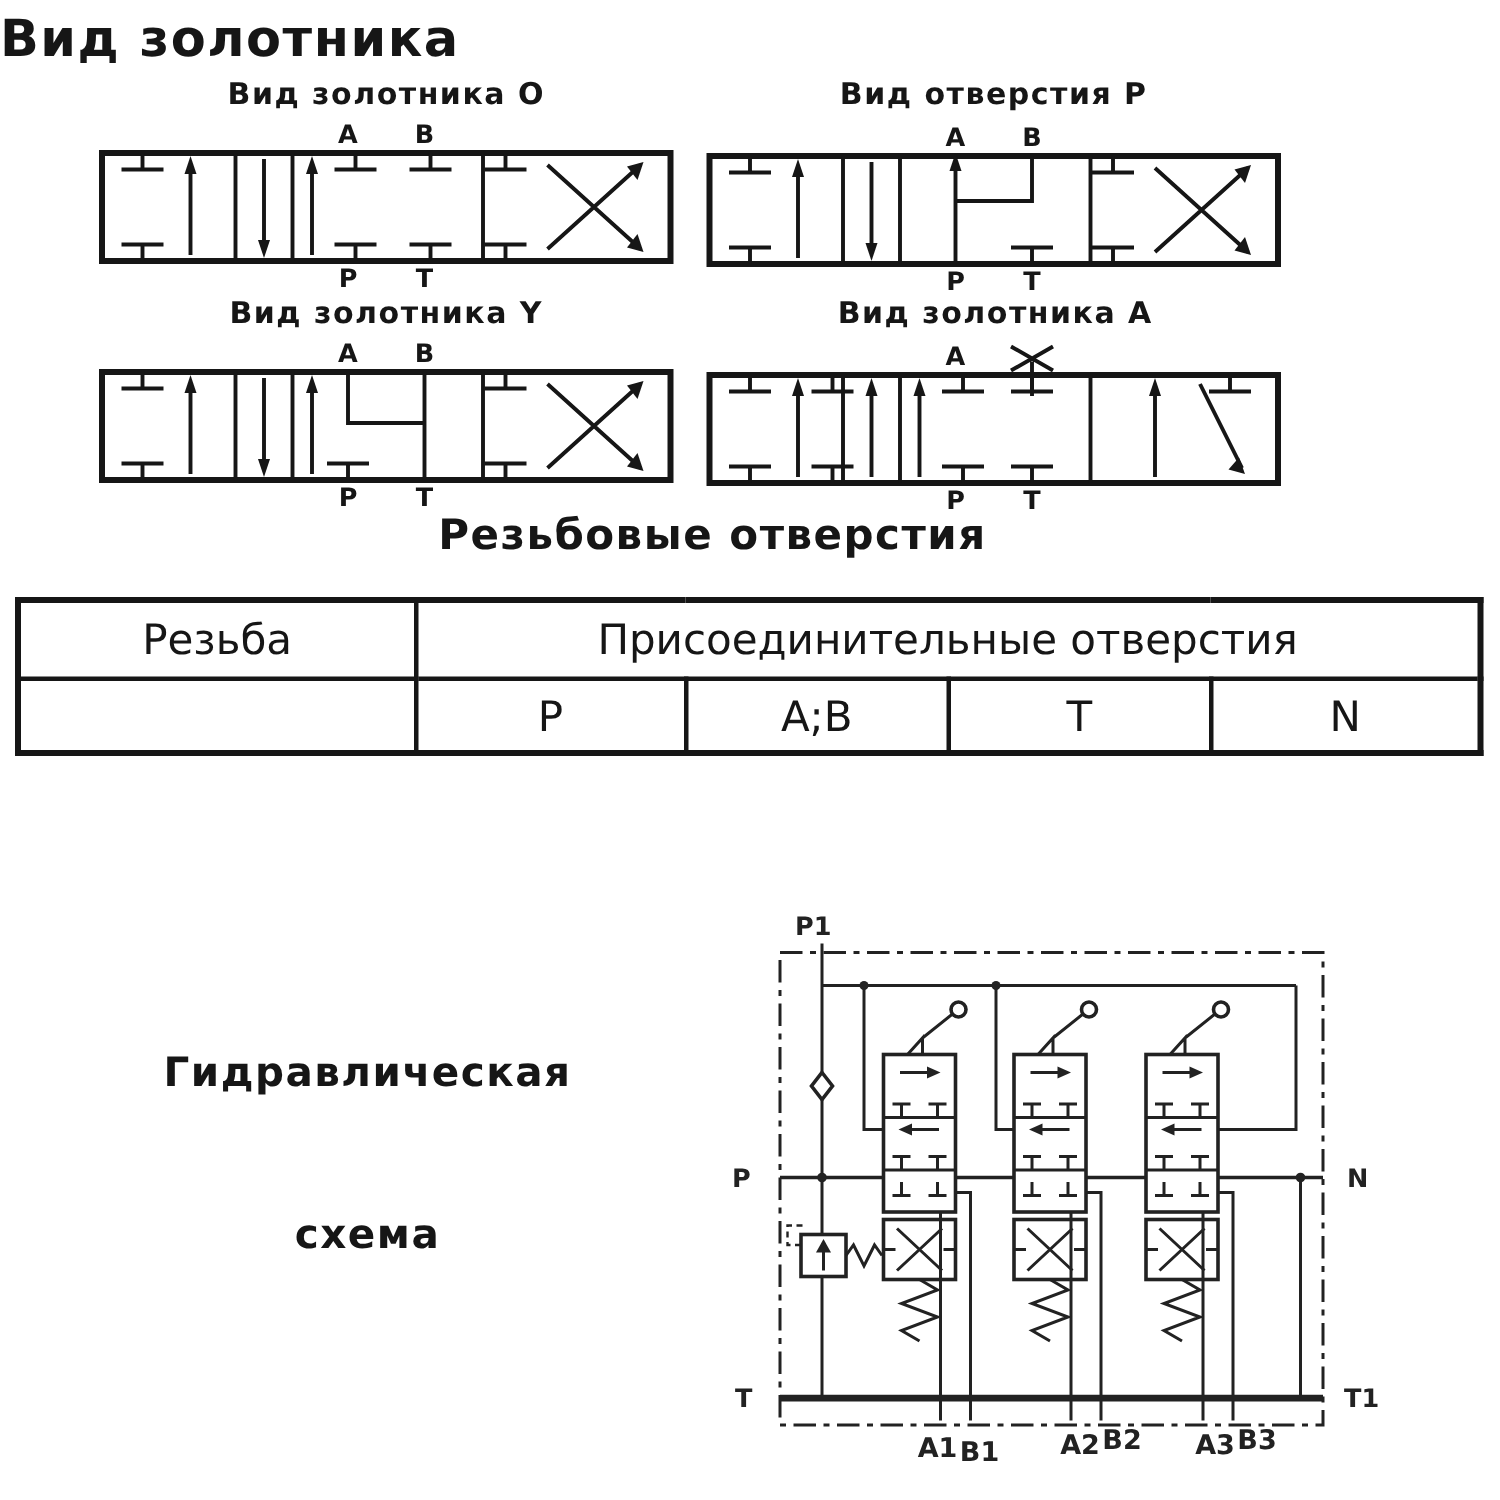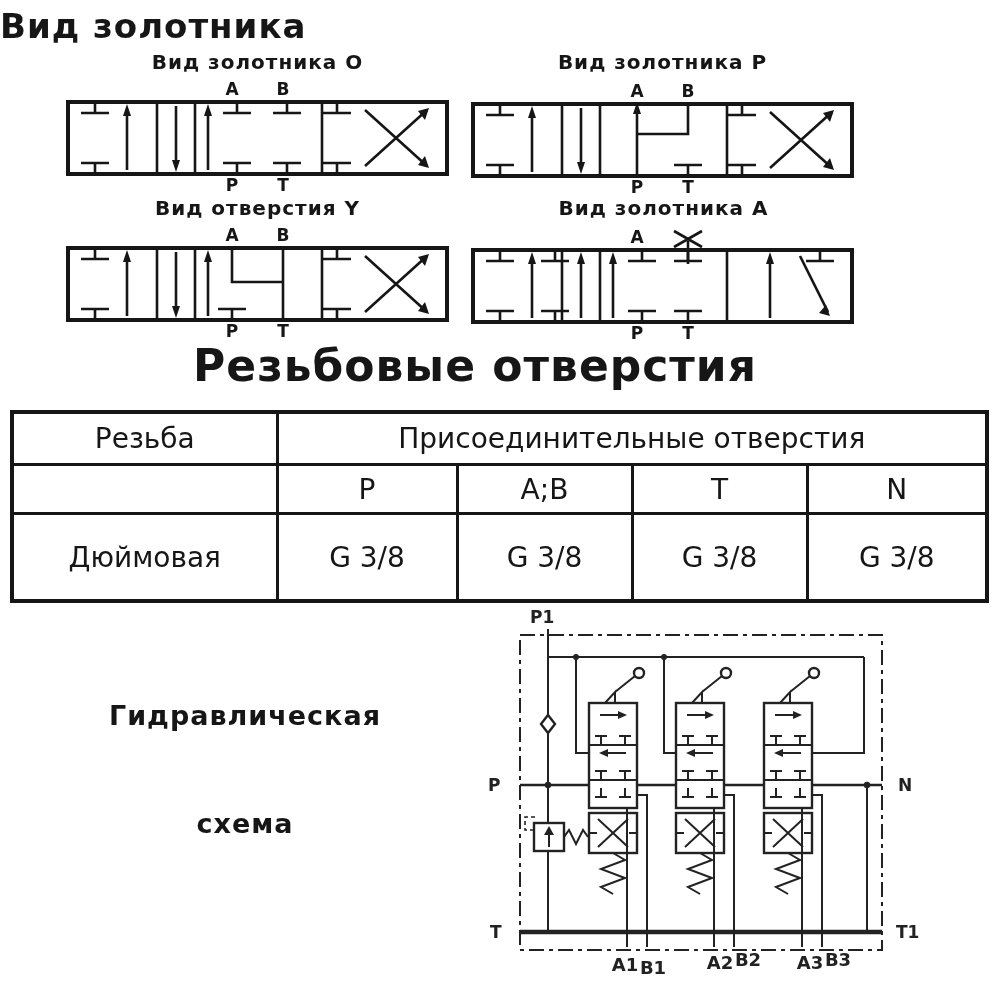--- a/index.html
+++ b/index.html
@@ -4,30 +4,30 @@
 <style>
   html,body{margin:0;padding:0;}
   body{
     width:1000px;height:1000px;position:relative;background:#ffffff;
     font-family:"DejaVu Sans","Liberation Sans",sans-serif;color:#161616;
     overflow:hidden;
   }
   .abs{position:absolute;}
   .main-title{top:6px;left:0;width:870px;font-size:34px;font-weight:bold;letter-spacing:1px;}
   .sub-title{font-size:20px;font-weight:bold;text-align:center;letter-spacing:1px;}
-  .sec-title{top:340px;left:0;width:950px;text-align:center;font-size:44px;font-weight:bold;letter-spacing:1px;}
+  .sec-title{top:340px;left:0;width:950px;text-align:center;font-size:28px;font-weight:bold;letter-spacing:1px;}
   svg{display:block;}
   svg path,svg rect,svg circle,svg line{vector-effect:none;}
   .vthin{stroke:#161616;stroke-width:2.6;fill:none;}
   .vfill{fill:#161616;stroke:none;}
   .vtext{font-size:17px;font-weight:bold;fill:#161616;}
   
   .holes-table{top:398px;left:10px;width:975px;border-collapse:collapse;table-layout:fixed;}
   .holes-table td{border:3px solid #161616;text-align:center;font-size:28px;padding:0;}
-  .holes-table{border:4px solid #161616;margin-top:12px;}
+  .holes-table{border:4px solid #161616;}
   .r1 td{height:49px;}
   .r2 td{height:46px;}
   .r3 td{height:84px;}
   .scheme-title{left:40px;width:410px;text-align:center;font-size:27px;font-weight:bold;letter-spacing:1px;}
   .stext{font-size:17px;font-weight:bold;fill:#222;}
   .sptext{font-size:18px;font-weight:bold;fill:#222;}
   .sln{stroke:#222;stroke-width:2;fill:none;}
   .sln25{stroke:#222;stroke-width:2.4;fill:none;}
   .sfill{fill:#222;stroke:none;}
   .wbox{fill:#ffffff;stroke:#222;stroke-width:2.4;}
@@ -57,21 +57,21 @@
   <path class="vthin" d="M222,22 v11 M208,33 h28 M222,94 v-11 M208,83 h28"></path>
 
   <path class="vthin" d="M272,22 v11 M258,33 h28 M272,94 v-11 M258,83 h28"></path>
   <path class="vthin" d="M300,30 L362,86 M362,30 L300,86"></path>
   <polygon class="vfill" points="364,28 353,31 360,40"></polygon>
   <polygon class="vfill" points="364,88 353,85 360,76"></polygon>
   <text x="167" y="111" text-anchor="middle" class="vtext">P</text>
   <text x="218" y="111" text-anchor="middle" class="vtext">T</text>
 </svg>
 
-<div class="abs sub-title" style="top:50px;left:470px;width:385px;">Вид золотника P</div>
+<div class="abs sub-title" style="top:50px;left:470px;width:385px;">Вид отверстия P</div>
 <svg class="abs" style="top:82px;left:470px;" width="385" height="114" viewBox="0 0 385 114">
   <text x="167" y="15" text-anchor="middle" class="vtext">A</text>
   <text x="218" y="15" text-anchor="middle" class="vtext">B</text>
   <rect x="3" y="22" width="379" height="72" fill="none" stroke="#161616" stroke-width="4"></rect>
   <path class="vthin" d="M92,22 V94 M130,22 V94 M257,22 V94"></path>
   <path class="vthin" d="M30,22 v11 M16,33 h28 M30,94 v-11 M16,83 h28"></path>
   <path class="vthin" d="M62,90 V32"></path>
     <polygon class="vfill" points="58,36 66,36 62,24"></polygon>
   <path class="vthin" d="M111,26 V84"></path>
     <polygon class="vfill" points="107,80 115,80 111,92"></polygon>
@@ -81,21 +81,21 @@
   <path class="vthin" d="M218,22 V52 H167"></path>
   <path class="vthin" d="M218,94 v-11 M204,83 h28"></path>
   <path class="vthin" d="M272,22 v11 M258,33 h28 M272,94 v-11 M258,83 h28"></path>
   <path class="vthin" d="M300,30 L362,86 M362,30 L300,86"></path>
   <polygon class="vfill" points="364,28 353,31 360,40"></polygon>
   <polygon class="vfill" points="364,88 353,85 360,76"></polygon>
   <text x="167" y="111" text-anchor="middle" class="vtext">P</text>
   <text x="218" y="111" text-anchor="middle" class="vtext">T</text>
 </svg>
 
-<div class="abs sub-title" style="top:196px;left:65px;width:385px;">Вид отверстия Y</div>
+<div class="abs sub-title" style="top:196px;left:65px;width:385px;">Вид золотника Y</div>
 <svg class="abs" style="top:226px;left:65px;" width="385" height="114" viewBox="0 0 385 114">
   <text x="167" y="15" text-anchor="middle" class="vtext">A</text>
   <text x="218" y="15" text-anchor="middle" class="vtext">B</text>
   <rect x="3" y="22" width="379" height="72" fill="none" stroke="#161616" stroke-width="4"></rect>
   <path class="vthin" d="M92,22 V94 M130,22 V94 M257,22 V94"></path>
   <path class="vthin" d="M30,22 v11 M16,33 h28 M30,94 v-11 M16,83 h28"></path>
   <path class="vthin" d="M62,90 V32"></path>
     <polygon class="vfill" points="58,36 66,36 62,24"></polygon>
   <path class="vthin" d="M111,26 V84"></path>
     <polygon class="vfill" points="107,80 115,80 111,92"></polygon>
@@ -154,27 +154,20 @@
     <td>Резьба</td>
     <td colspan="4">Присоединительные отверстия</td>
   </tr>
   <tr class="r2">
     <td></td>
     <td>P</td>
     <td>A;B</td>
     <td>T</td>
     <td>N</td>
   </tr>
-  <tr class="r3">
-    <td>Дюймовая</td>
-    <td>G 3/8</td>
-    <td>G 3/8</td>
-    <td>G 3/8</td>
-    <td>G 3/8</td>
-  </tr>
 </tbody>
   </table>
 
 <div class="abs scheme-title" style="top:700px;">Гидравлическая</div>
 <div class="abs scheme-title" style="top:808px;">схема</div>
 
 <svg class="abs" style="top:595px;left:480px;" width="515" height="405" viewBox="0 0 515 405">
   <defs>
     <g id="vsec">
 

